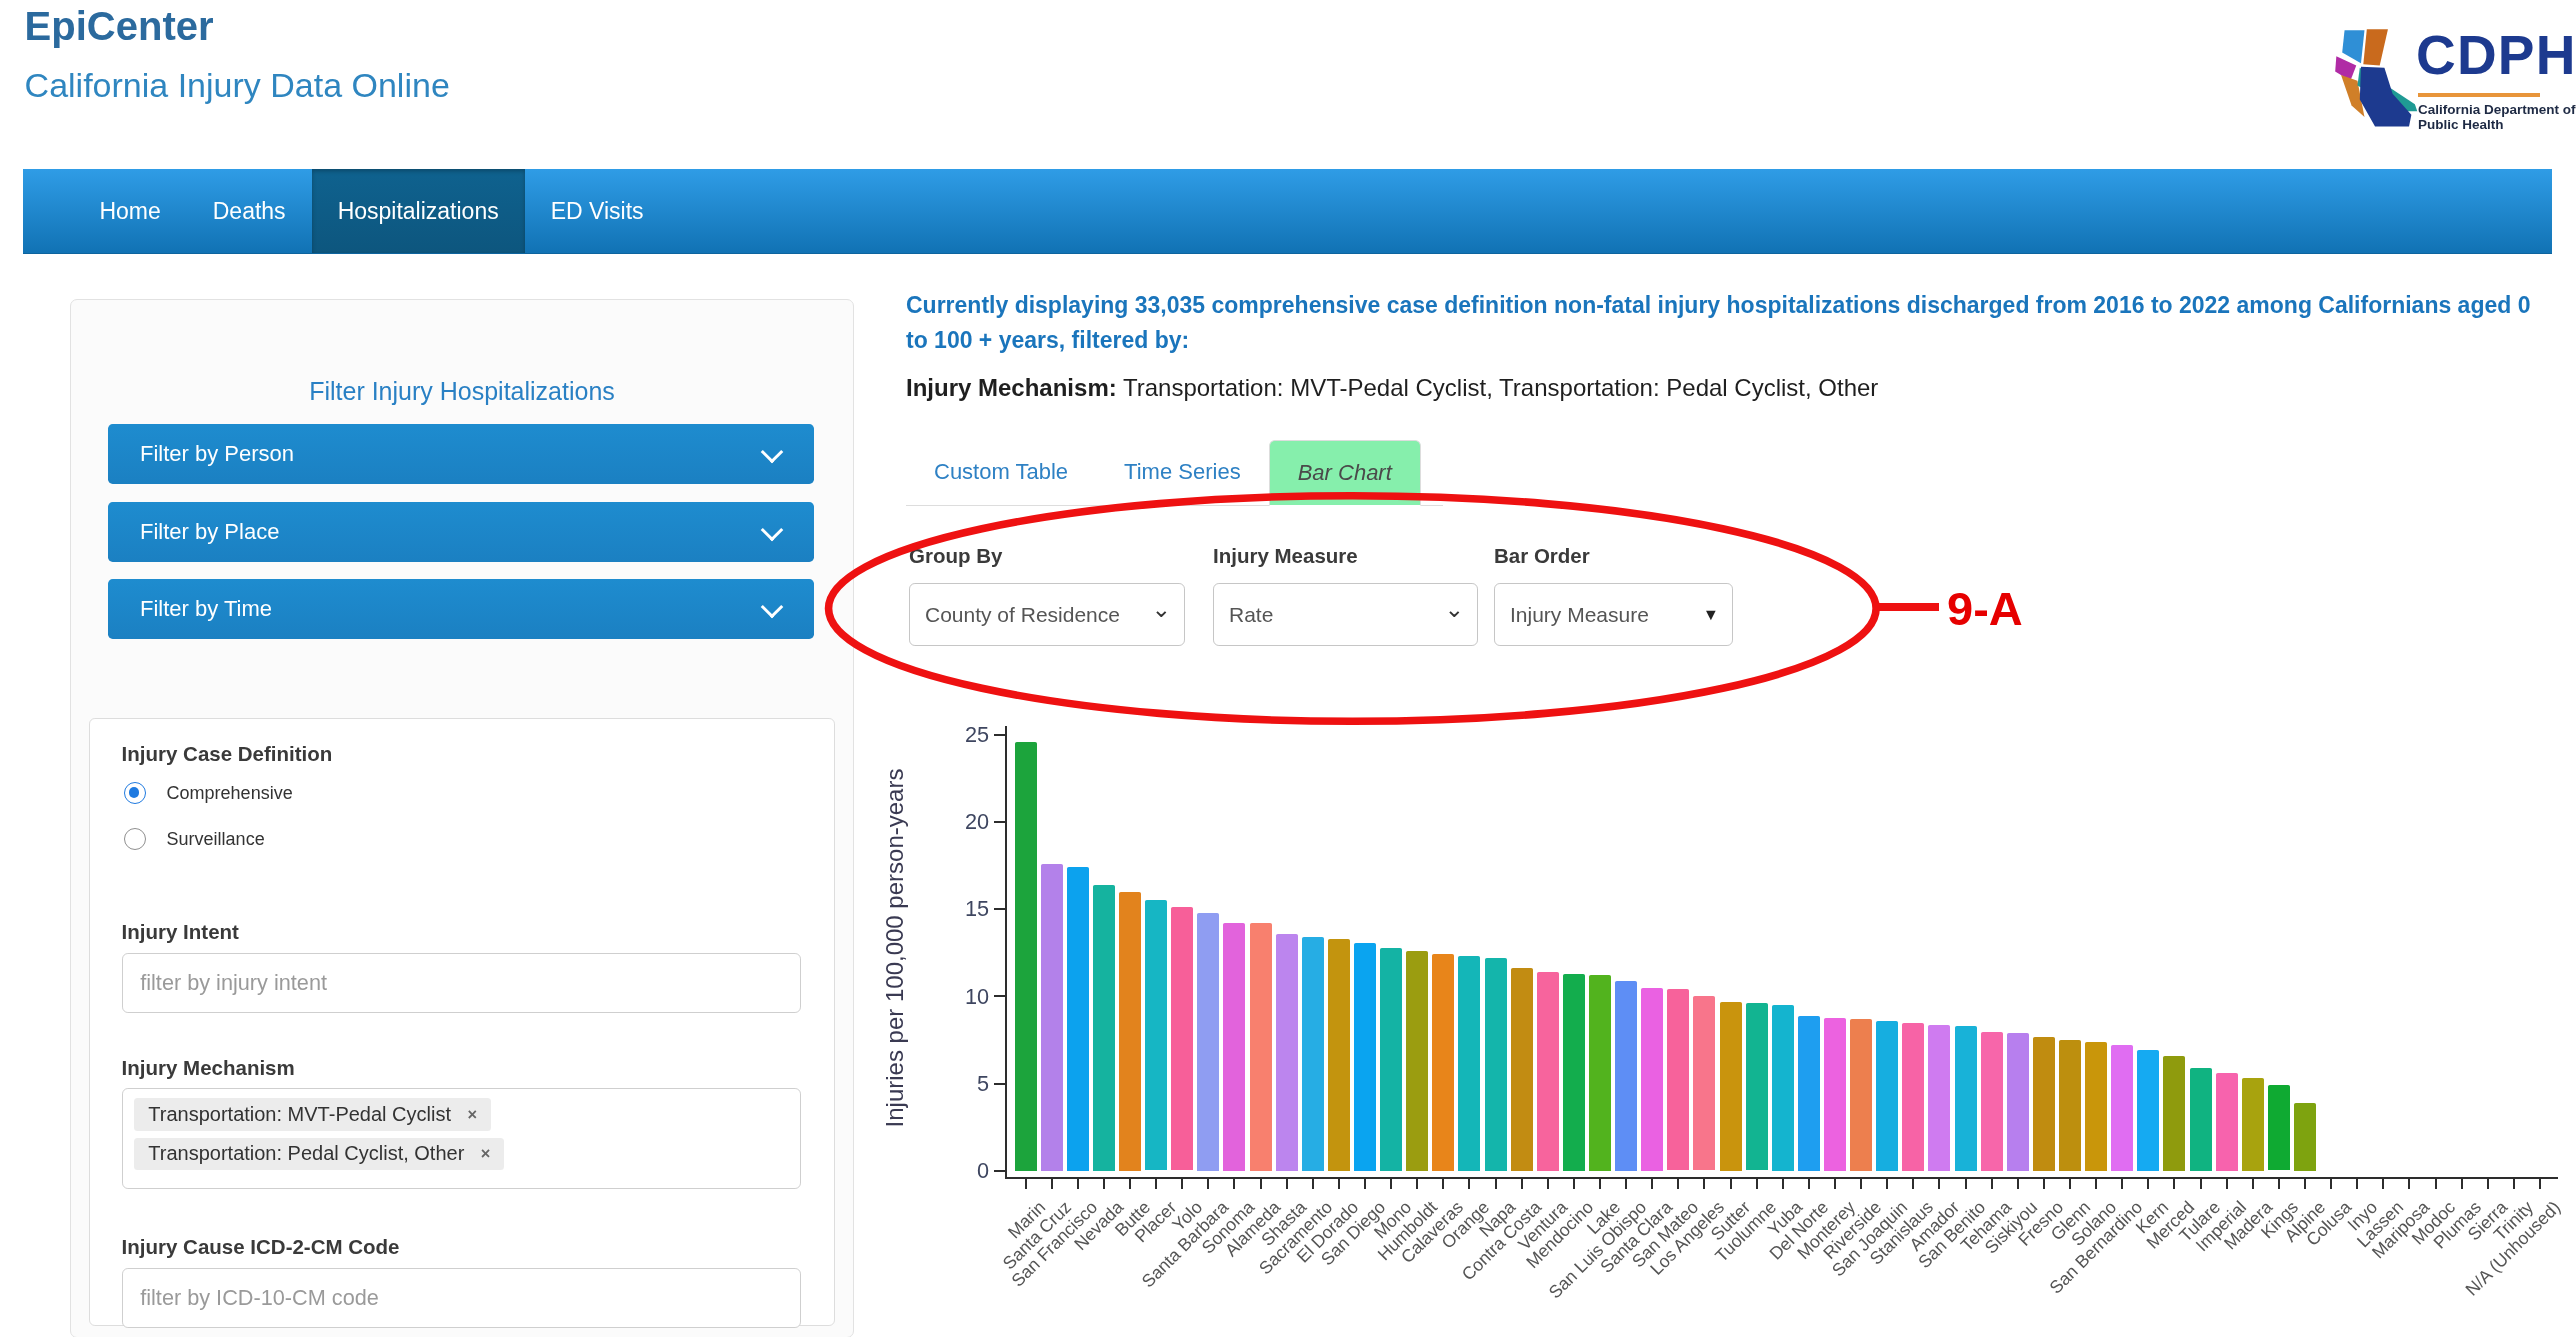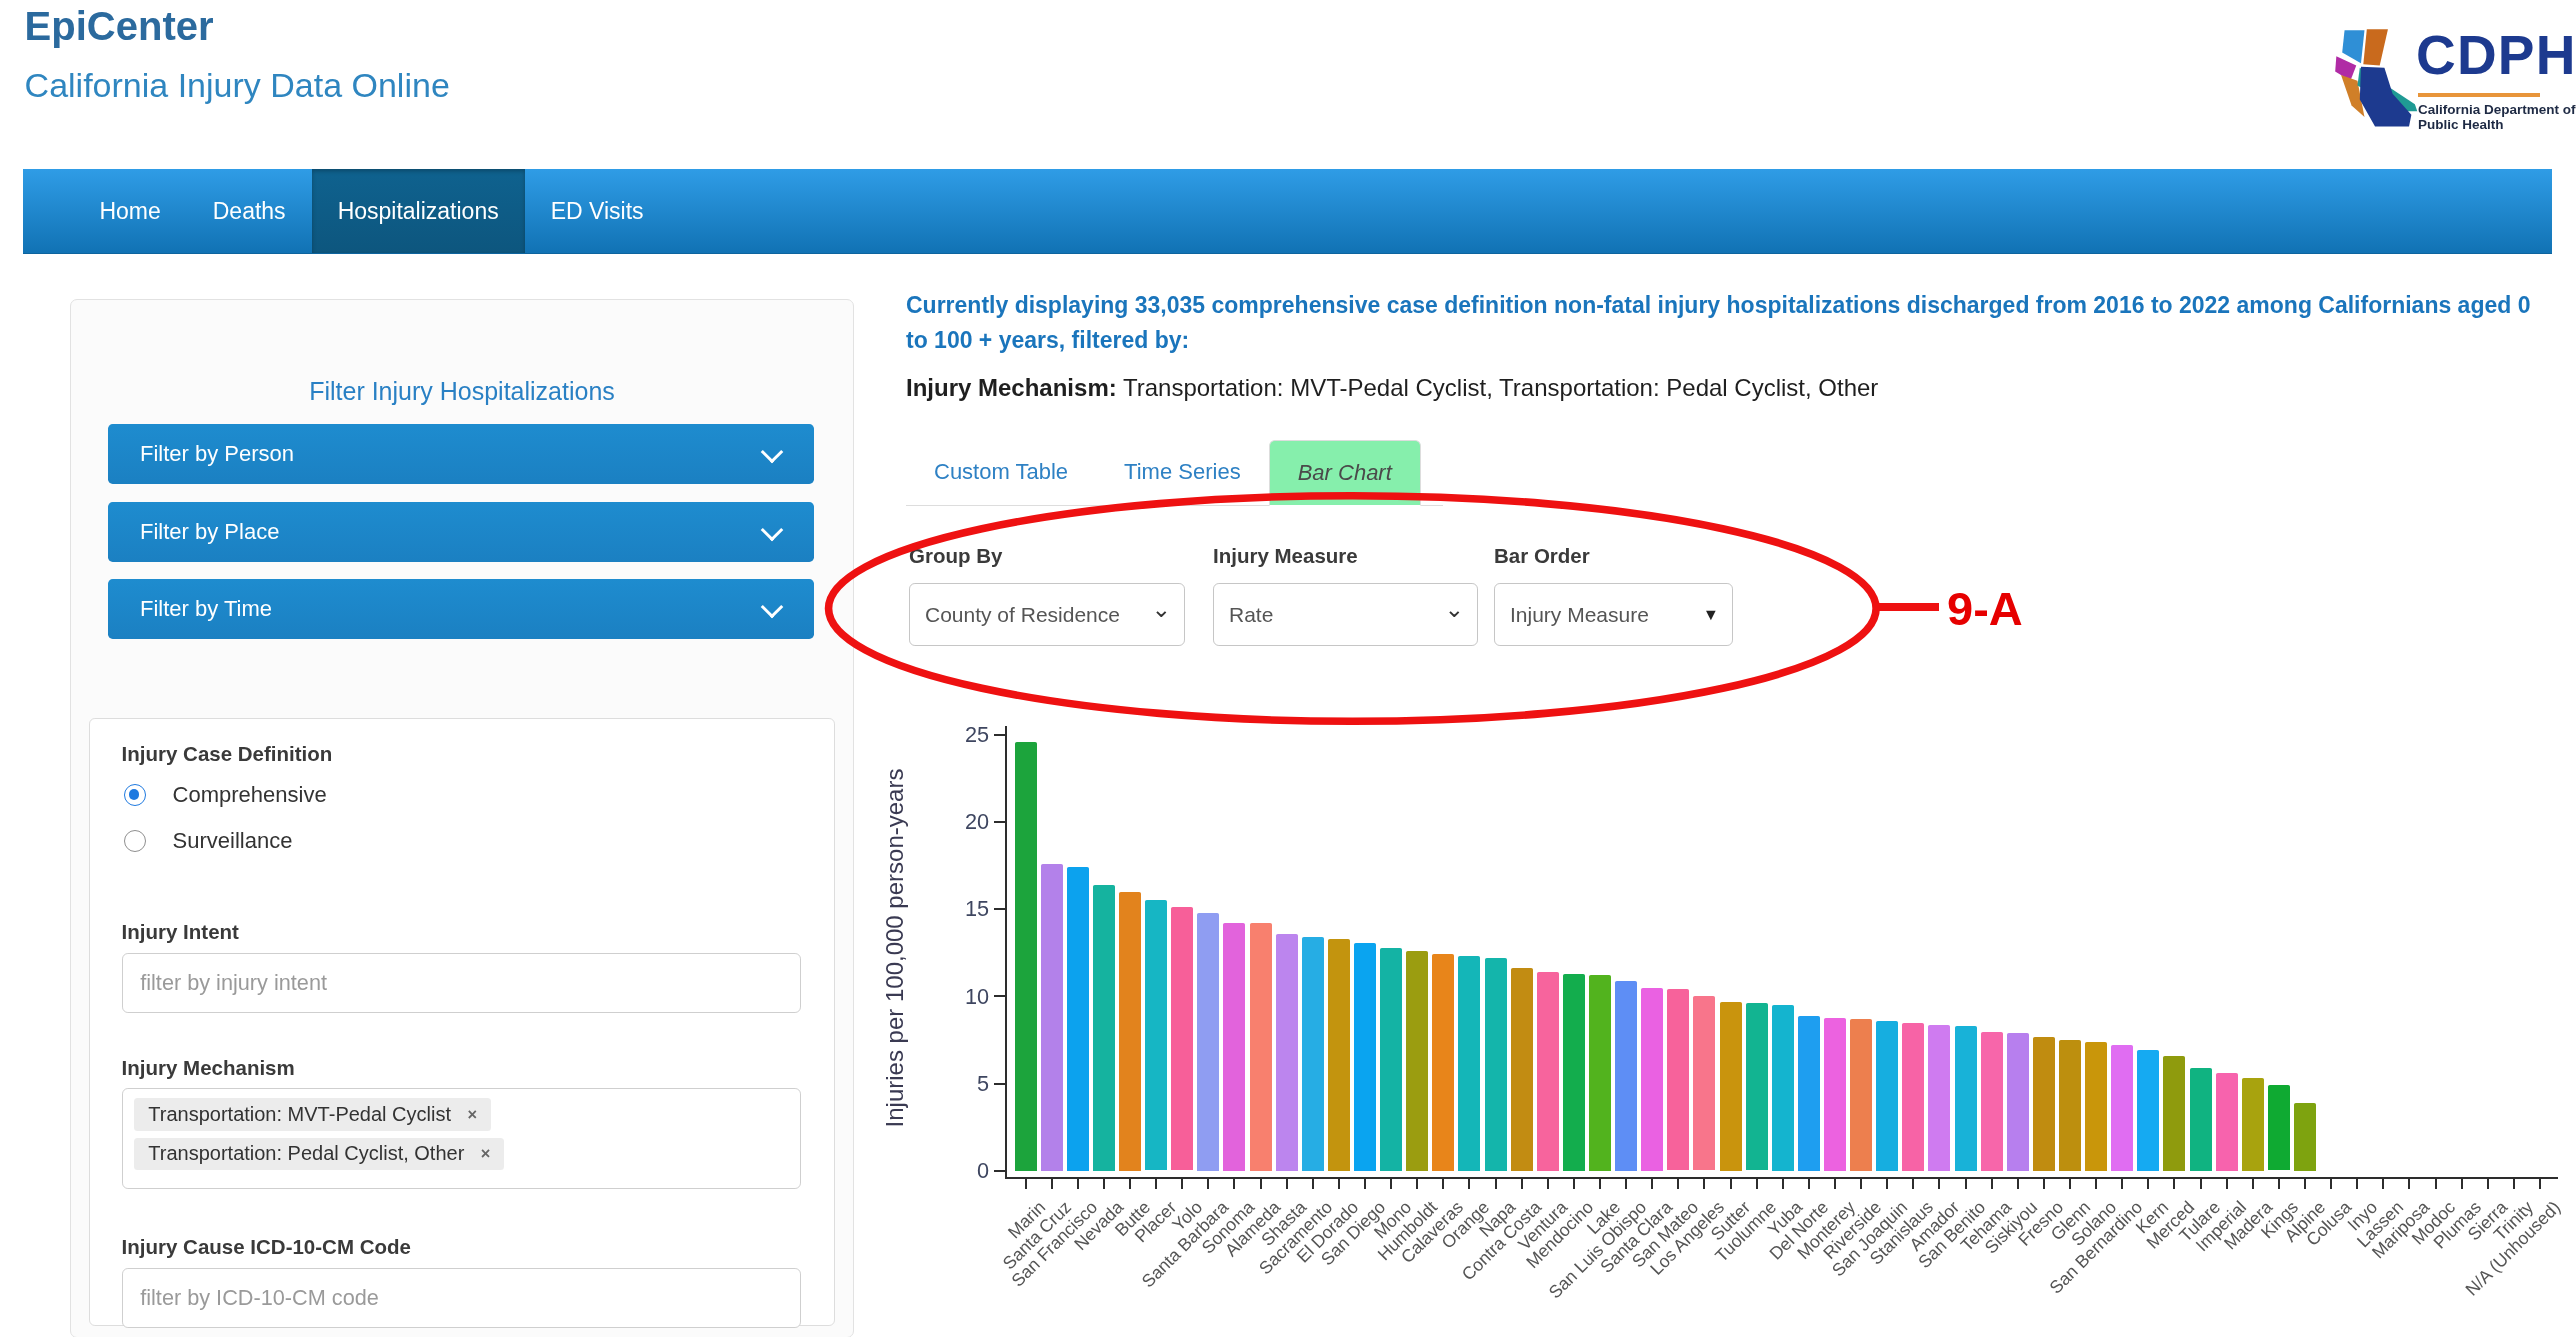--- a/index.html
+++ b/index.html
@@ -53,21 +53,21 @@
     left:17.6px;top:418px;width:746px;height:608px;background:#ffffff;
     border:1.2px solid #dddddd;border-radius:5.9px;box-sizing:border-box;
   }
   .f-label{position:absolute;left:32px;font-size:20.5px;font-weight:bold;color:#3a3a3a;}
   .radio-row{position:absolute;left:34px;display:flex;align-items:center;cursor:pointer;}
   .radio-circle{width:22px;height:22px;border-radius:50%;border:1.8px solid #8f8f8f;background:#fff;box-sizing:border-box;position:relative;}
   .radio-row.selected .radio-circle{border-color:#1f7ae0;}
   .radio-row.selected .radio-circle::after{
     content:"";position:absolute;left:4.1px;top:4.1px;width:10.5px;height:10.5px;border-radius:50%;background:#1f7ae0;
   }
-  .radio-label{margin-left:27px;font-size:22px;color:#333;}
+  .radio-label{margin-left:21px;font-size:18px;color:#333;}
   .t-input{
     position:absolute;left:32px;width:679px;height:60px;box-sizing:border-box;
     border:1.2px solid #cfcfcf;border-radius:5.9px;background:#fff;padding:0 17.6px;
     font-size:21.7px;color:#333;font-family:"Liberation Sans",sans-serif;outline:none;
   }
   .t-input::placeholder{color:#9a9a9a;}
   .mech-box{
     position:absolute;left:32px;width:679px;height:101px;box-sizing:border-box;
     border:1.2px solid #cfcfcf;border-radius:5.9px;background:#fff;padding:9.4px 11.7px;
     display:flex;flex-direction:column;gap:7px;
@@ -187,21 +187,21 @@
         <div class="chip">
           <div>Transportation: MVT-Pedal Cyclist</div>
           <div class="x">×</div>
         </div>
         <div class="chip">
           <div>Transportation: Pedal Cyclist, Other</div>
           <div class="x">×</div>
         </div>
       </div>
 
-    <div class="f-label" style="top:516px;">Injury Cause ICD-10-CM Code</div>
+    <div class="f-label" style="top:516px;">Injury Cause ICD-2-CM Code</div>
     <input class="t-input" style="top: 549px;" placeholder="filter by ICD-10-CM code">
   </div>
 </aside>
 
 <div class="abs summary">Currently displaying 33,035 comprehensive case definition non-fatal injury hospitalizations discharged from 2016 to 2022 among Californians aged 0 to 100 + years, filtered by:</div>
 <div class="abs filter-line">
   <b>Injury Mechanism:</b><span> Transportation: MVT-Pedal Cyclist, Transportation: Pedal Cyclist, Other</span>
 </div>
 
 <div class="abs tabs-row" id="tabs-container">

